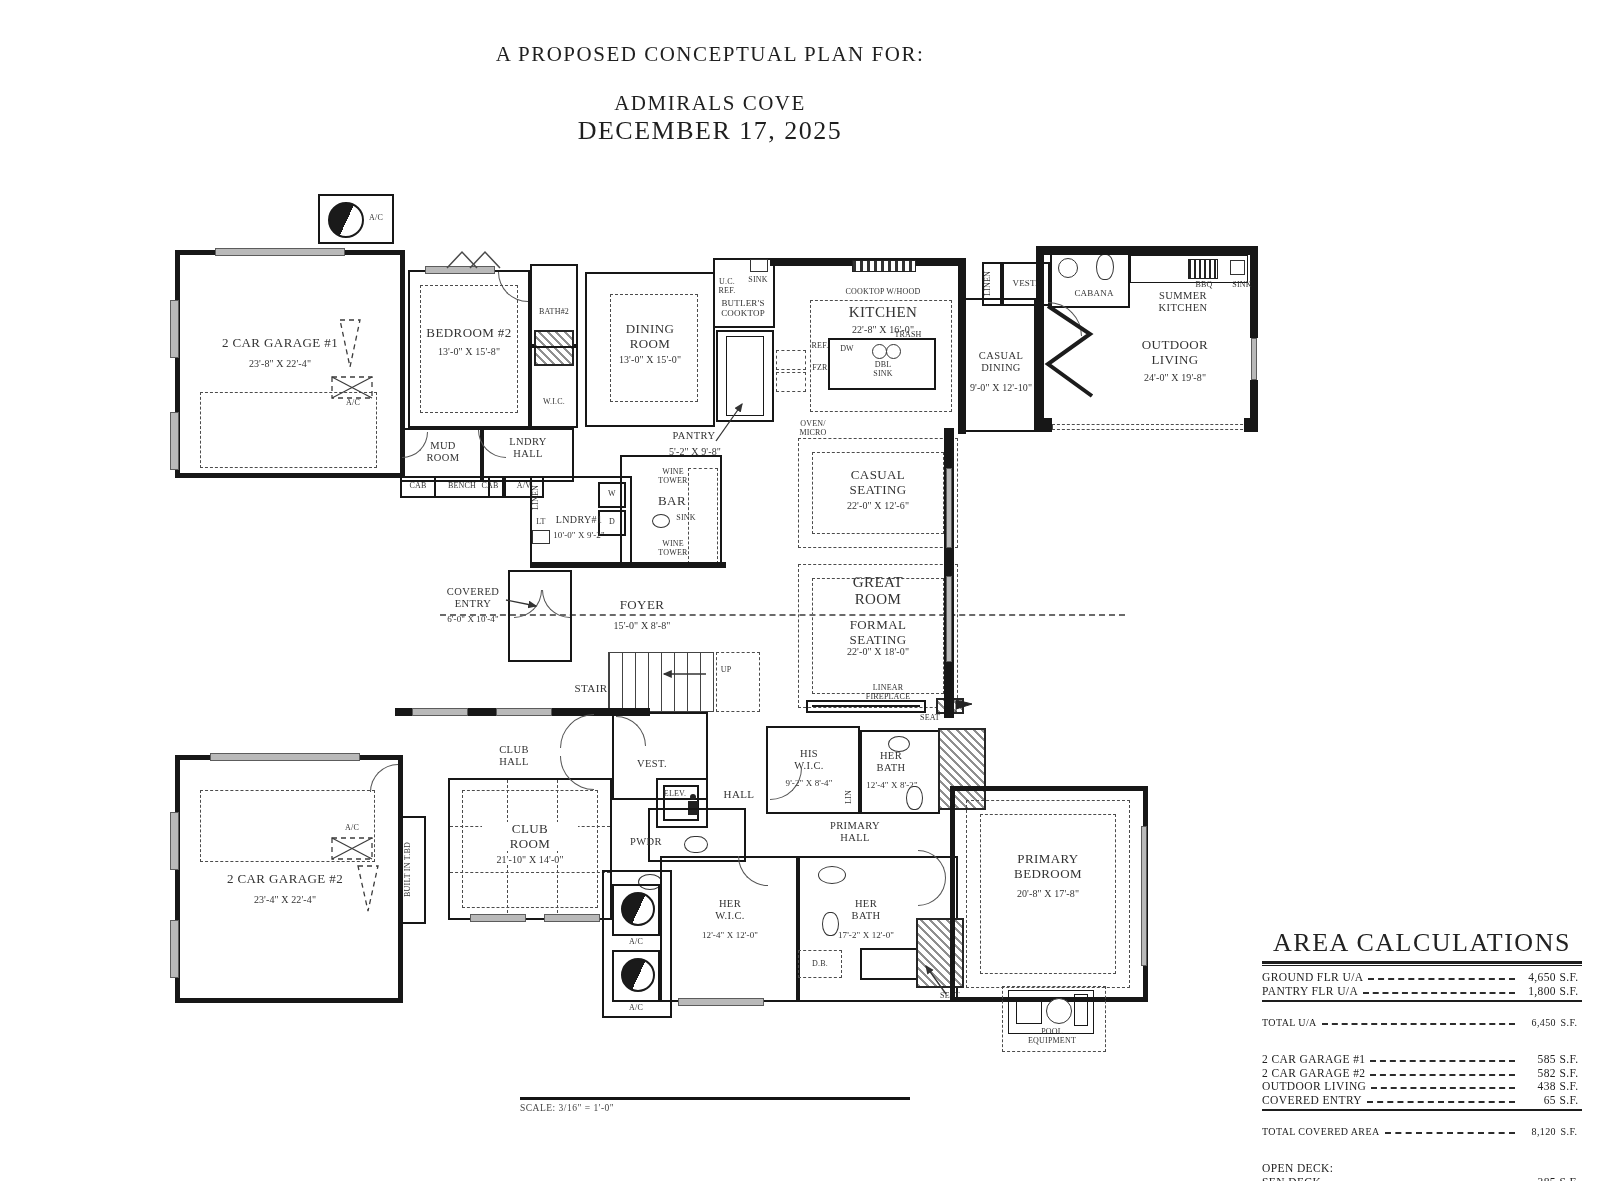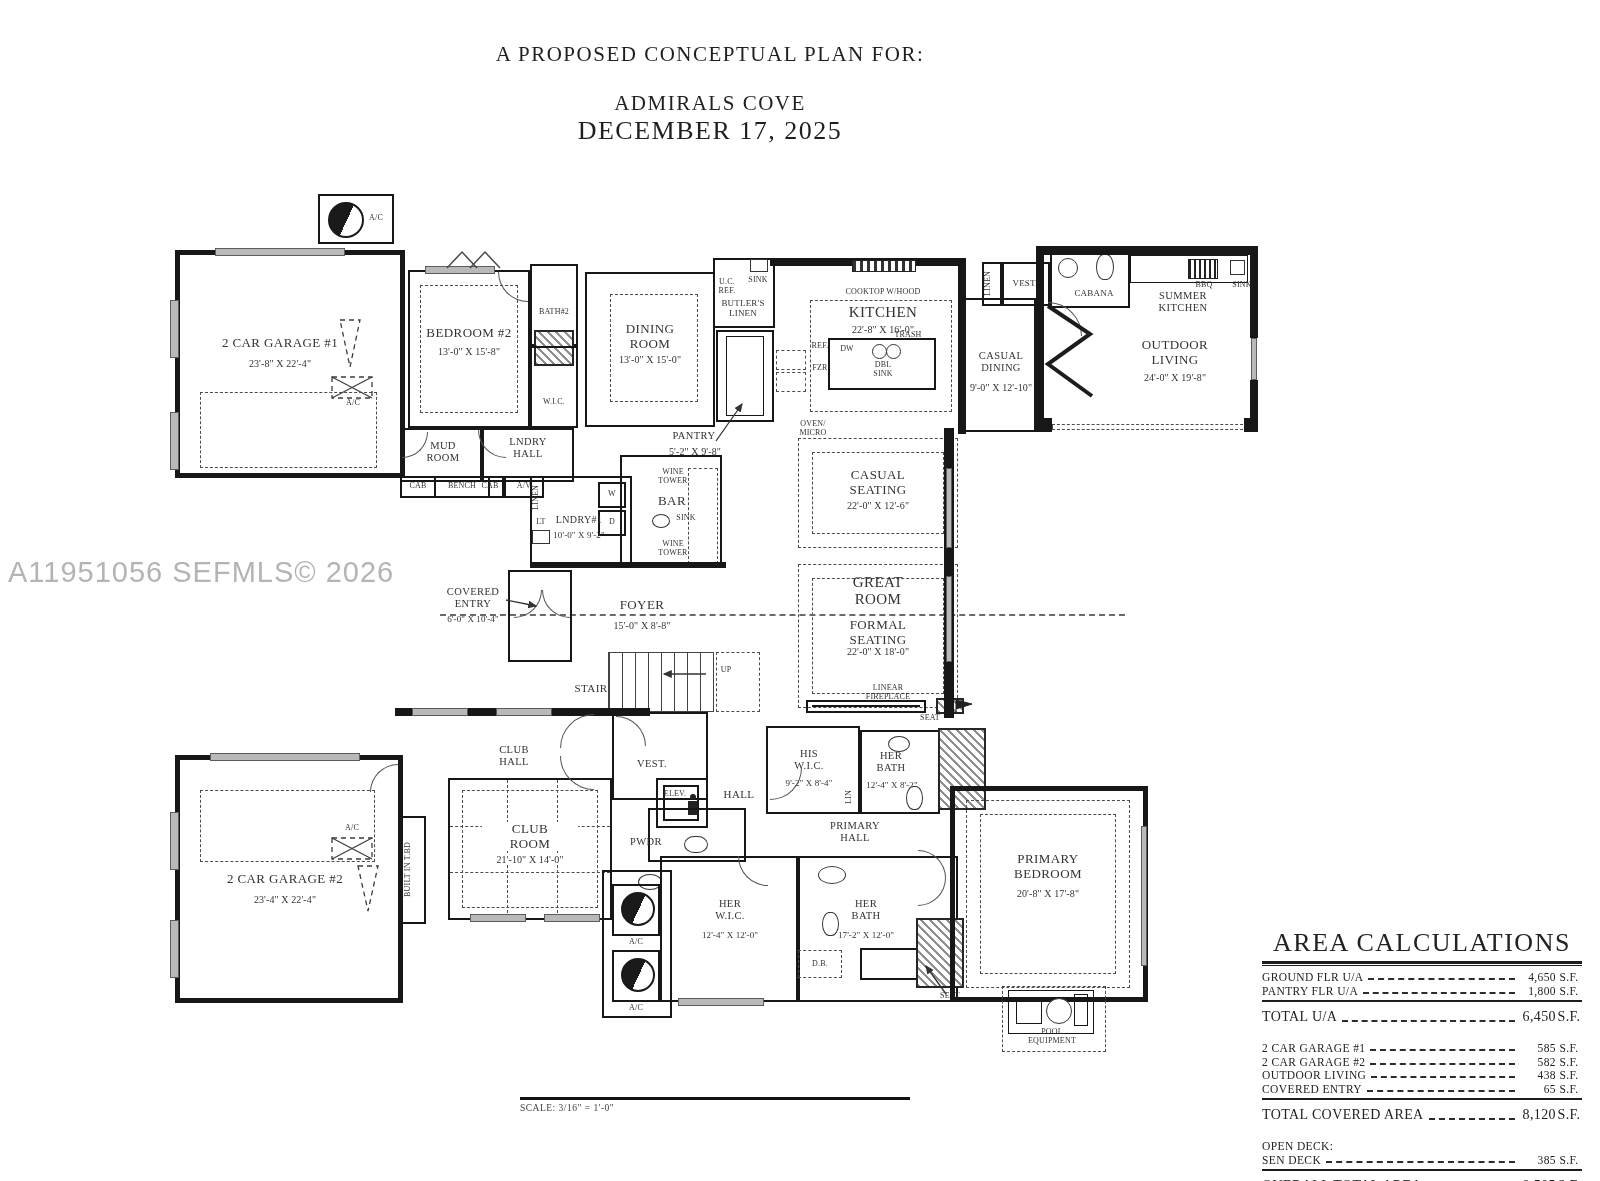--- a/index.html
+++ b/index.html
@@ -49,39 +49,38 @@
   .foot{position:absolute;left:520px;top:1094px;color:#1f1f1f}
   .foot-title{font-size:20px;letter-spacing:1.5px}
   .foot-rule{width:390px;border-top:3px solid #141414;margin-top:3px}
   .foot-scale{font-size:9.5px;letter-spacing:.5px;margin-top:3px;color:#444}
   
   .ac{position:absolute;left:1262px;top:928px;width:320px;color:#222}
   .ac-title{font-size:26px;text-align:center;letter-spacing:1.5px}
   .ac-sep{border-top:3px solid #1d1d1d;margin:3px 0 1px}
   .ac-sep2{border-top:1.5px solid #1d1d1d;margin:0 0 5px}
   .ac-row{display:flex;align-items:flex-end;font-size:11.5px;letter-spacing:.4px;margin:1.5px 0}
-  .ac-row.big{font-size:14px;margin:7px 0}
+  .ac-row.big{font-size:10px;margin:15px 0}
   .ac-leader{flex:1;border-bottom:2px dashed #2c2c2c;margin:0 5px 3px}
   .ac-val{min-width:36px;text-align:right}
   .ac-unit{width:26px;text-align:center}
   .ac-gap{height:9px}
   .ac-rule{border-top:2px solid #1d1d1d;margin:3px 0 2px}
 </style>
 </head>
 <body>
 
 <div id="sheet">
 
   <div class="tb">
     <div class="tb1">A PROPOSED CONCEPTUAL PLAN FOR:</div><br>
     <div class="tb3">ADMIRALS COVE</div>
     <div class="tb4">DECEMBER 17, 2025</div>
   </div>
 
-  <div class="watermark">A11951056  SEFMLS© 2026</div>
 
   <div class="rm b5" style="left:175px;top:250px;width:230px;height:228px"></div>
   <div class="win" style="left:215px;top:248px;width:130px;height:8px"></div>
   <div class="win" style="left:170px;top:300px;width:9px;height:58px"></div>
   <div class="win" style="left:170px;top:412px;width:9px;height:58px"></div>
   <div class="rm b2" style="left:318px;top:194px;width:76px;height:50px"></div>
   <div class="yin" style="left:328px;top:202px;width:32px;height:32px"></div>
   <div class="lbl xs" style="left:360px;top:214px;width:32px">A/C</div>
   <div class="lbl n" style="left:195px;top:336px;width:170px">2 CAR GARAGE #1</div>
   <div class="lbl dims" style="left:195px;top:358px;width:170px">23'-8" X 22'-4"</div>
@@ -102,21 +101,21 @@
   <div class="dash dash1" style="left:610px;top:294px;width:88px;height:108px"></div>
   <div class="lbl n" style="left:600px;top:322px;width:100px">DINING
 ROOM</div>
   <div class="lbl dims" style="left:600px;top:354px;width:100px">13'-0" X 15'-0"</div>
   <div class="rm" style="left:713px;top:258px;width:62px;height:70px"></div>
   <div class="sq" style="left:750px;top:259px;width:18px;height:13px"></div>
   <div class="lbl xs" style="left:710px;top:278px;width:34px">U.C.
 REF.</div>
   <div class="lbl xs" style="left:740px;top:276px;width:36px">SINK</div>
   <div class="lbl xs" style="left:708px;top:298px;width:70px;font-size:9px">BUTLER'S
-LINEN</div>
+COOKTOP</div>
   <div class="rm" style="left:716px;top:330px;width:58px;height:92px"></div>
   <div class="rm b1" style="left:726px;top:336px;width:38px;height:80px"></div>
   <div class="lbl sm" style="left:658px;top:430px;width:72px">PANTRY</div>
   <div class="lbl dims" style="left:652px;top:446px;width:86px">5'-2" X 9'-8"</div>
 
   <div class="wall" style="left:770px;top:258px;width:196px;height:8px"></div>
   <div class="wall" style="left:958px;top:258px;width:8px;height:176px"></div>
   <div class="cook" style="left:852px;top:260px;width:64px;height:12px"></div>
   <div class="lbl xs" style="left:810px;top:288px;width:146px">COOKTOP W/HOOD</div>
   <div class="dash" style="left:810px;top:300px;width:142px;height:112px"></div>

